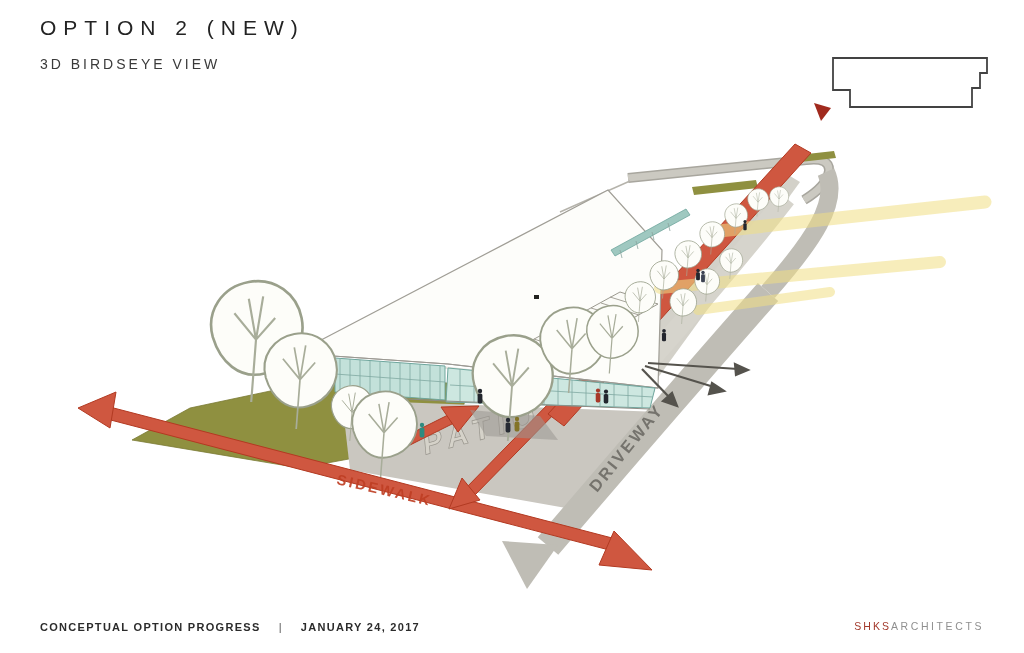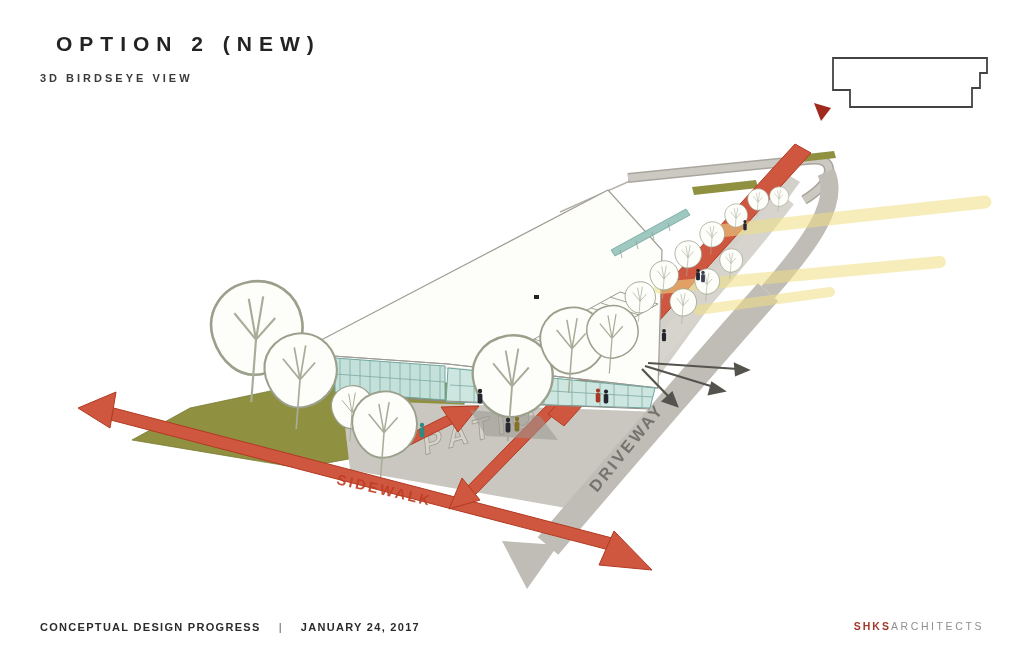--- a/index.html
+++ b/index.html
@@ -1,25 +1,25 @@
 <!DOCTYPE html>
 <html><head>
 <meta charset="utf-8">
 <style>
   html,body{margin:0;padding:0;background:#e8e8e8;}
   .page{position:relative;width:1024px;height:653px;background:#ffffff;overflow:hidden;
         font-family:"Liberation Sans",sans-serif;}
   .hdr{position:absolute;left:40px;top:16px;}
-  .hdr h1{margin:16px;font-size:21px;font-weight:700;letter-spacing:7px;color:#232323;}
-  .hdr h2{margin:1px 0 0 0;font-size:11px;font-weight:700;letter-spacing:3px;color:#3a3a3a;}
+  .hdr h1{margin:0;font-size:21px;font-weight:400;letter-spacing:7px;color:#232323;}
+  .hdr h2{margin:16px 0 0 0;font-size:14px;font-weight:400;letter-spacing:3px;color:#3a3a3a;}
   .ftr{position:absolute;left:40px;bottom:20px;display:flex;align-items:baseline;gap:18px;
        font-size:11px;font-weight:700;letter-spacing:1.3px;color:#2b2b2b;}
   .ftr .sep{color:#555;font-weight:400;}
   .brand{position:absolute;right:40px;bottom:21px;font-size:10.5px;letter-spacing:2px;}
-  .brand .nm{font-weight:700;color:#a3392b;}
+  .brand .nm{font-weight:400;color:#a3392b;}
   .brand .sx{font-weight:500;color:#8f8f8f;letter-spacing:2.6px;text-align:center;}
   svg text{font-family:"Liberation Sans",sans-serif;}
   .patio-text{font-size:30px;font-weight:700;letter-spacing:7px;fill:#d6d3ca;stroke:#96938b;stroke-width:.7px;opacity:.95;}
   .sidewalk-text{font-size:14.5px;font-weight:700;letter-spacing:2.6px;fill:#bf3f24;opacity:.92;}
   .driveway-text{font-size:16.5px;font-weight:700;letter-spacing:2.6px;fill:#6e6c66;opacity:.9;}
 </style>
 </head>
 <body>
 
 <div class="page">
@@ -158,21 +158,21 @@
       <polygon points="814,103 831,108 821,121" fill="#a12a1e"></polygon>
     </g>
   </svg>
 
   <header class="hdr">
     <h1>OPTION 2 (NEW)</h1>
     <h2>3D BIRDSEYE VIEW</h2>
   </header>
 
   <footer class="ftr">
-    <span>CONCEPTUAL DESIGN PROGRESS</span>
+    <span>CONCEPTUAL OPTION PROGRESS</span>
     <span class="sep">|</span>
     <span>JANUARY 24, 2017</span>
   </footer>
 
   <div class="brand">
     <span class="nm">SHKS</span><span class="sx">ARCHITECTS</span>
   </div>
 
 </div>
 

